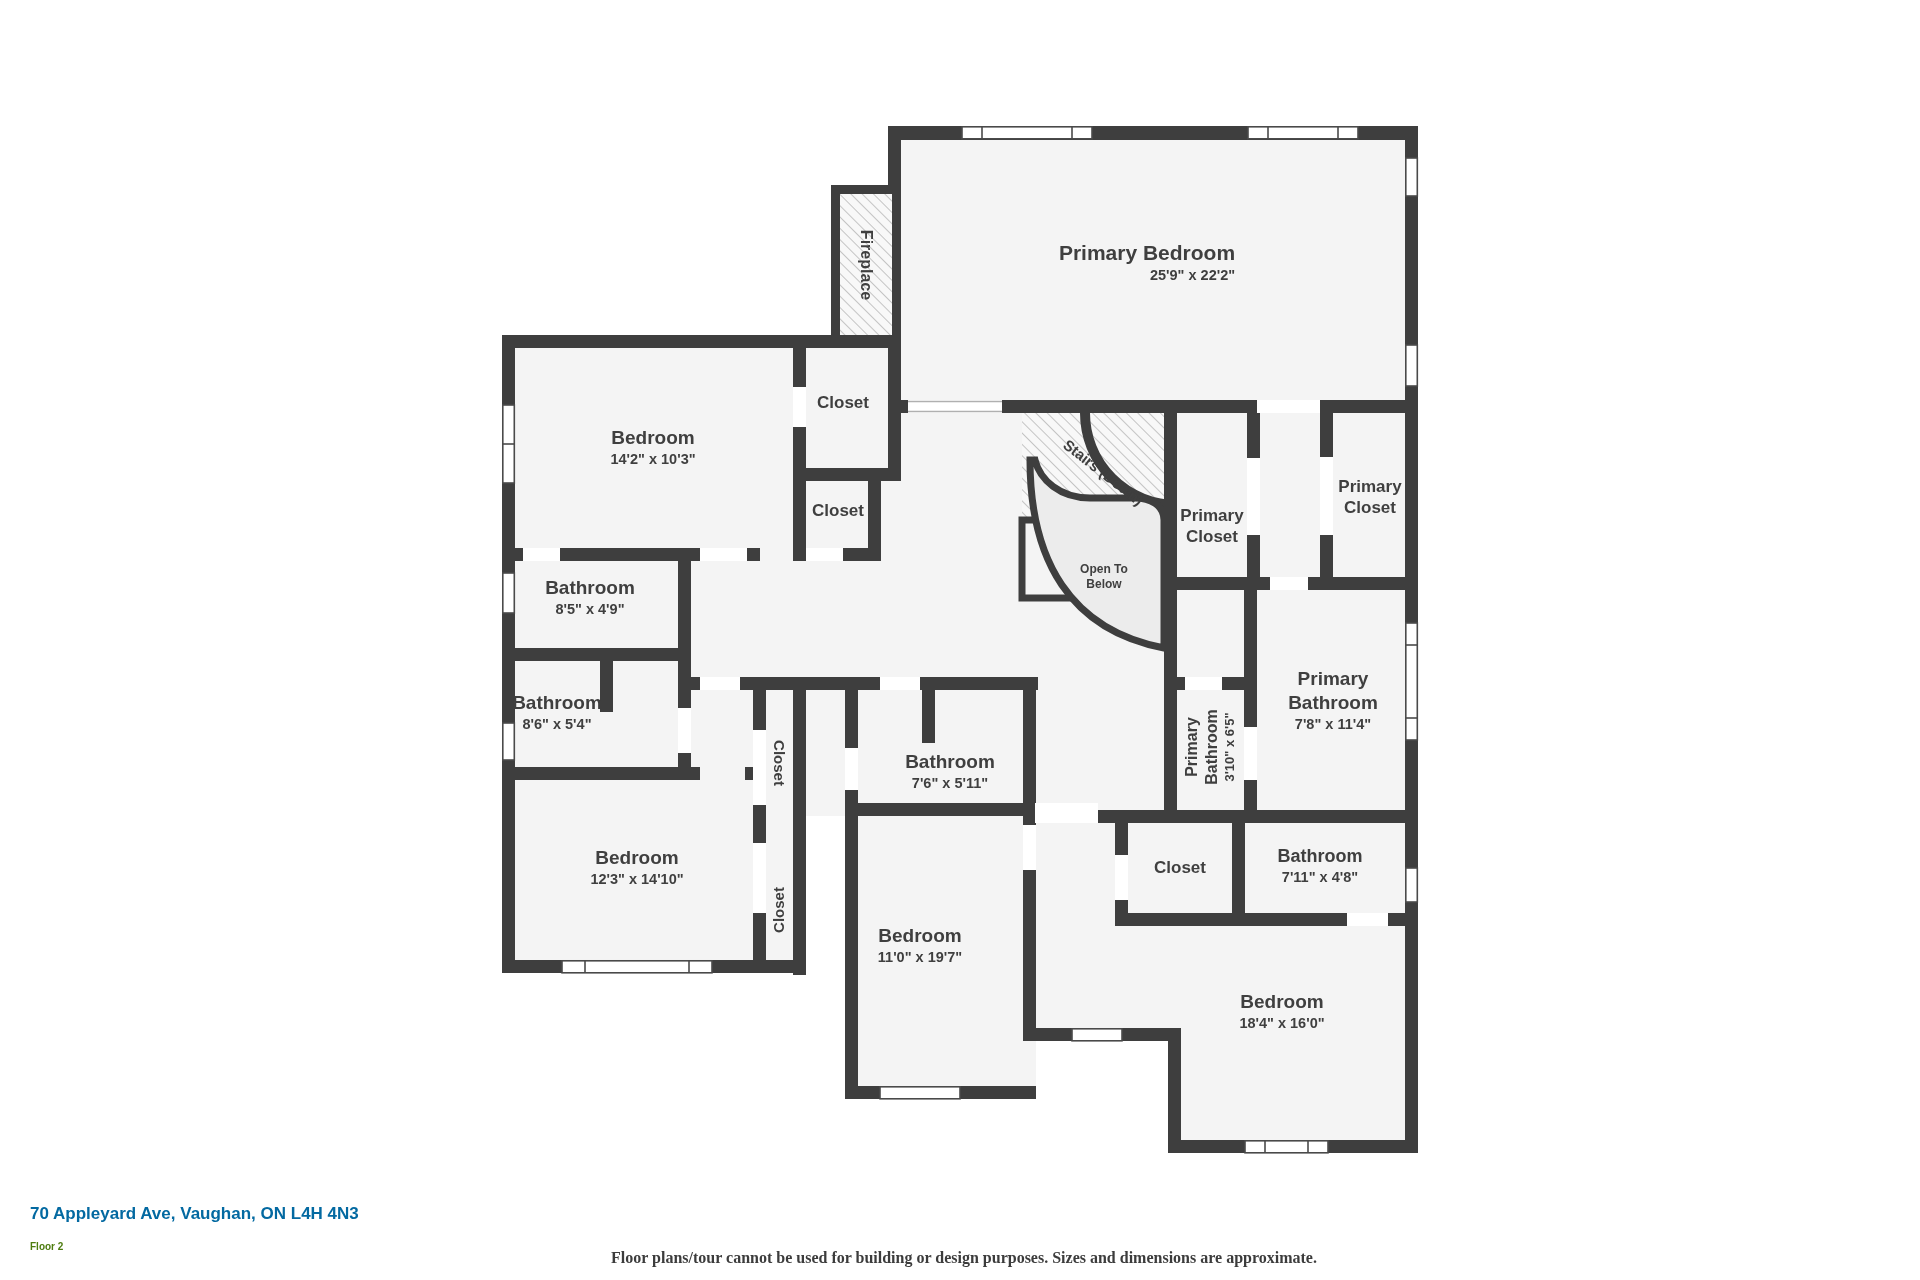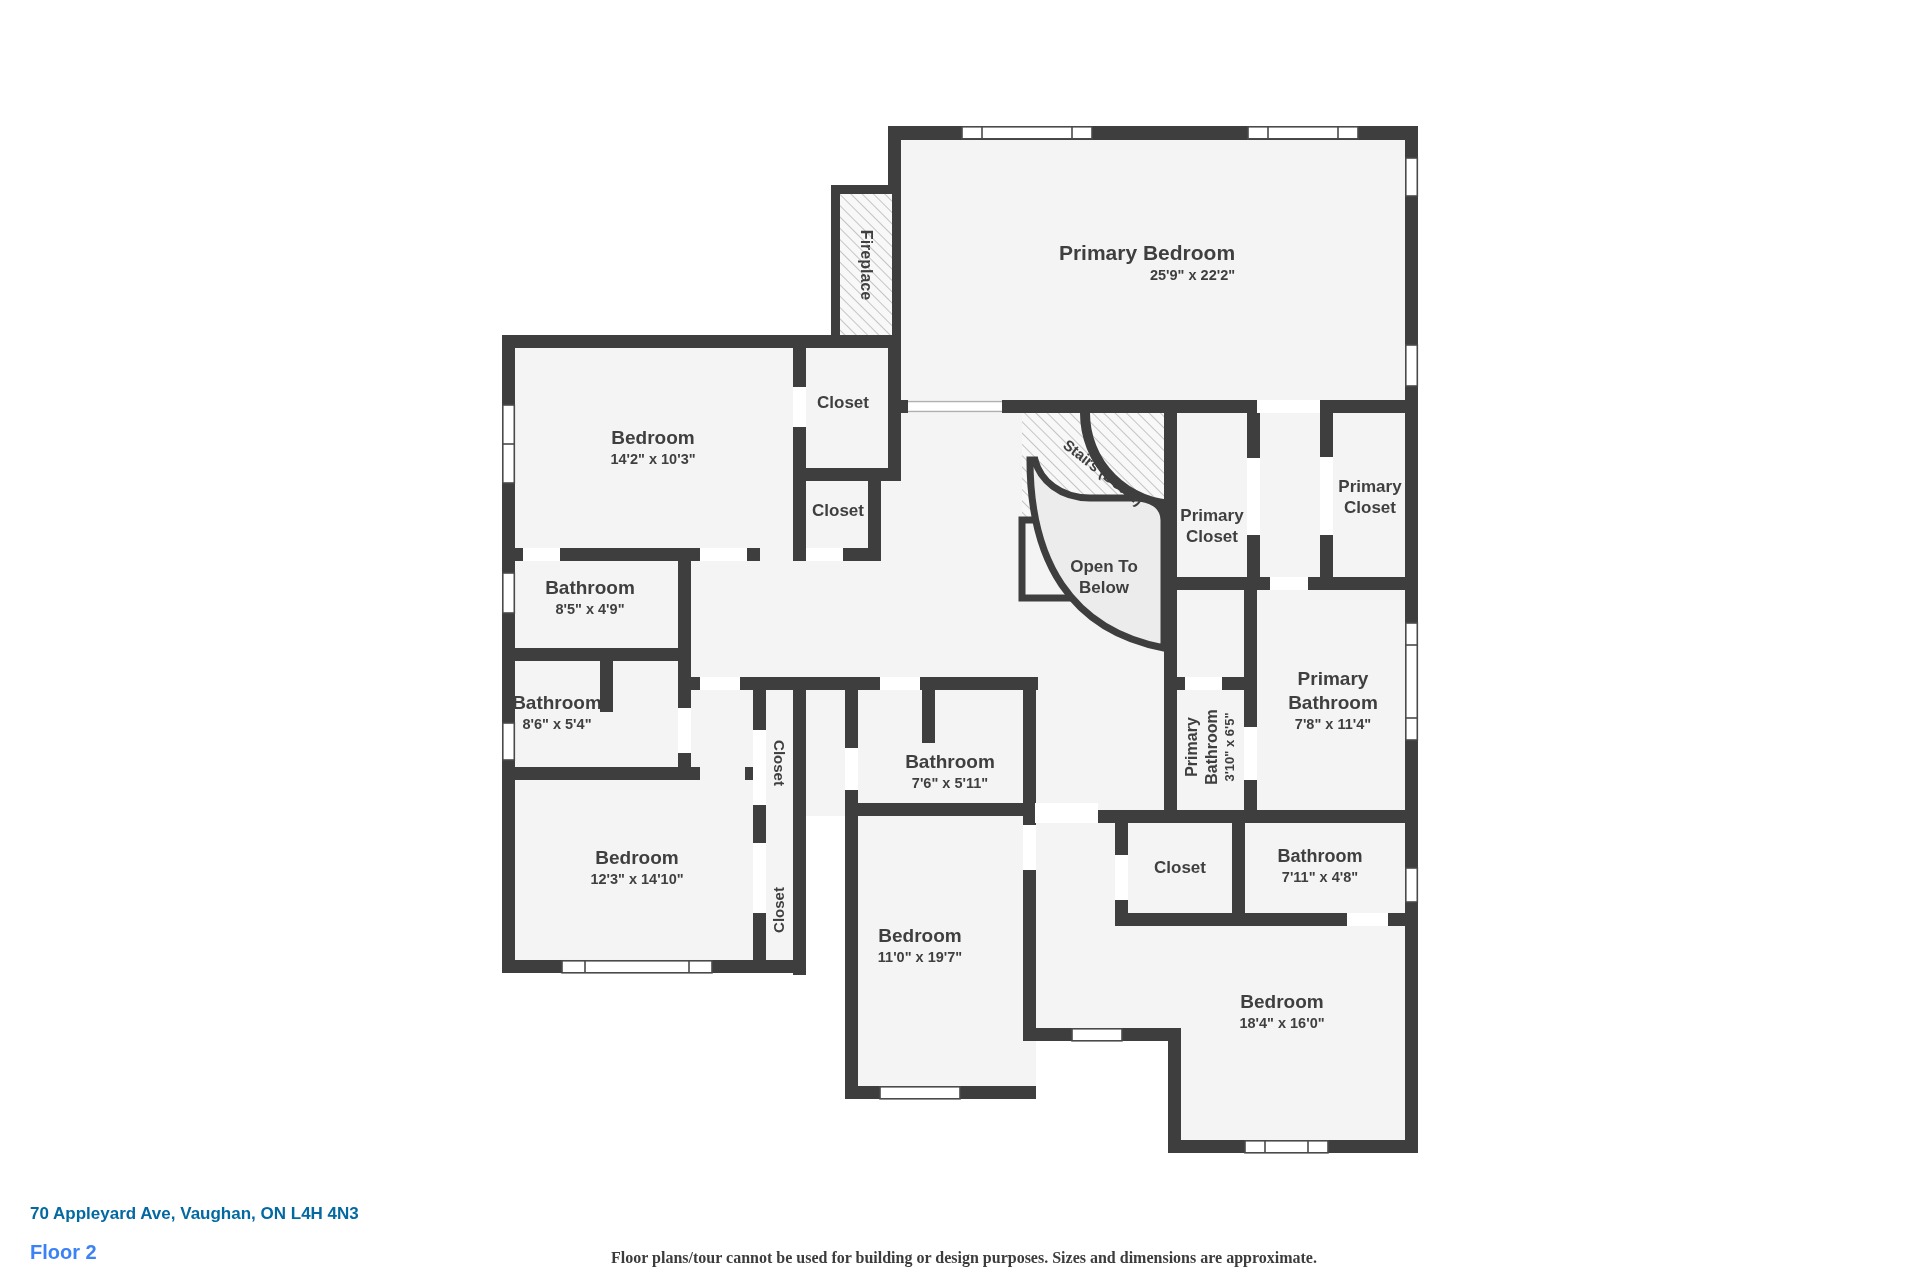--- a/index.html
+++ b/index.html
@@ -12,21 +12,21 @@
   .room-label.big .nm{font-size:21px;}
   .room-label.wrap{white-space:normal;}
   .room-label.small .nm{font-size:17px;}
   .rot90{transform:translate(-50%,-50%) rotate(90deg);}
   .rotm90{transform:translate(-50%,-50%) rotate(-90deg);}
   .rot38{transform:translate(-50%,-50%) rotate(38deg);}
   .watermark{position:absolute;left:964px;top:1212px;transform:translate(-50%,-50%);
     font-size:49px;font-weight:400;color:#d7d7d7;white-space:nowrap;
     text-shadow:0 0 6px #fff,0 0 14px #fff;background:rgba(255,255,255,.55);padding:4px 14px;}
   .addr{position:absolute;left:30px;top:1204px;font-size:17px;font-weight:bold;color:#0369a1;}
-  .floor-num{position:absolute;left:30px;top:1241px;font-size:20px;font-weight:bold;color:#3b82f6;}
+  .floor-num{position:absolute;left:30px;top:1241px;font-size:10px;font-weight:bold;color:#4d7c0f;}
   .disclaimer{position:absolute;left:964px;top:1249px;transform:translateX(-50%);
     font-size:16px;font-weight:bold;color:#3c3c3c;white-space:nowrap;font-family:Liberation Serif, serif;}
 </style>
 </head>
 <body>
 
 <div class="sheet">
 
 <svg class="plan-svg" width="1920" height="1280" viewBox="0 0 1920 1280">
   <defs>
@@ -190,21 +190,21 @@
   <div class="room-label small" style="left:838px;top:511px;">
     <div class="nm">Closet</div>
   </div>
   <div class="room-label small rot90" style="left:866px;top:265px;">
     <div class="nm" style="font-size:16px;">Fireplace</div>
   </div>
   <div class="room-label small rot38" style="left:1103px;top:473px;">
     <div class="nm" style="font-size:15px;">Stairs (Down)</div>
   </div>
   <div class="room-label wrap" style="left:1104px;top:577px;width:86px;">
-    <div class="nm" style="font-size:17px;">Open To Below</div>
+    <div class="nm" style="font-size:12px;">Open To Below</div>
   </div>
   <div class="room-label wrap small" style="left:1212px;top:526px;width:80px;">
     <div class="nm">Primary Closet</div>
   </div>
   <div class="room-label wrap small" style="left:1370px;top:497px;width:80px;">
     <div class="nm">Primary Closet</div>
   </div>
   <div class="room-label wrap" style="left:1333px;top:700px;width:120px;">
     <div class="nm">Primary Bathroom</div>
     <div class="dm">7'8" x 11'4"</div>

